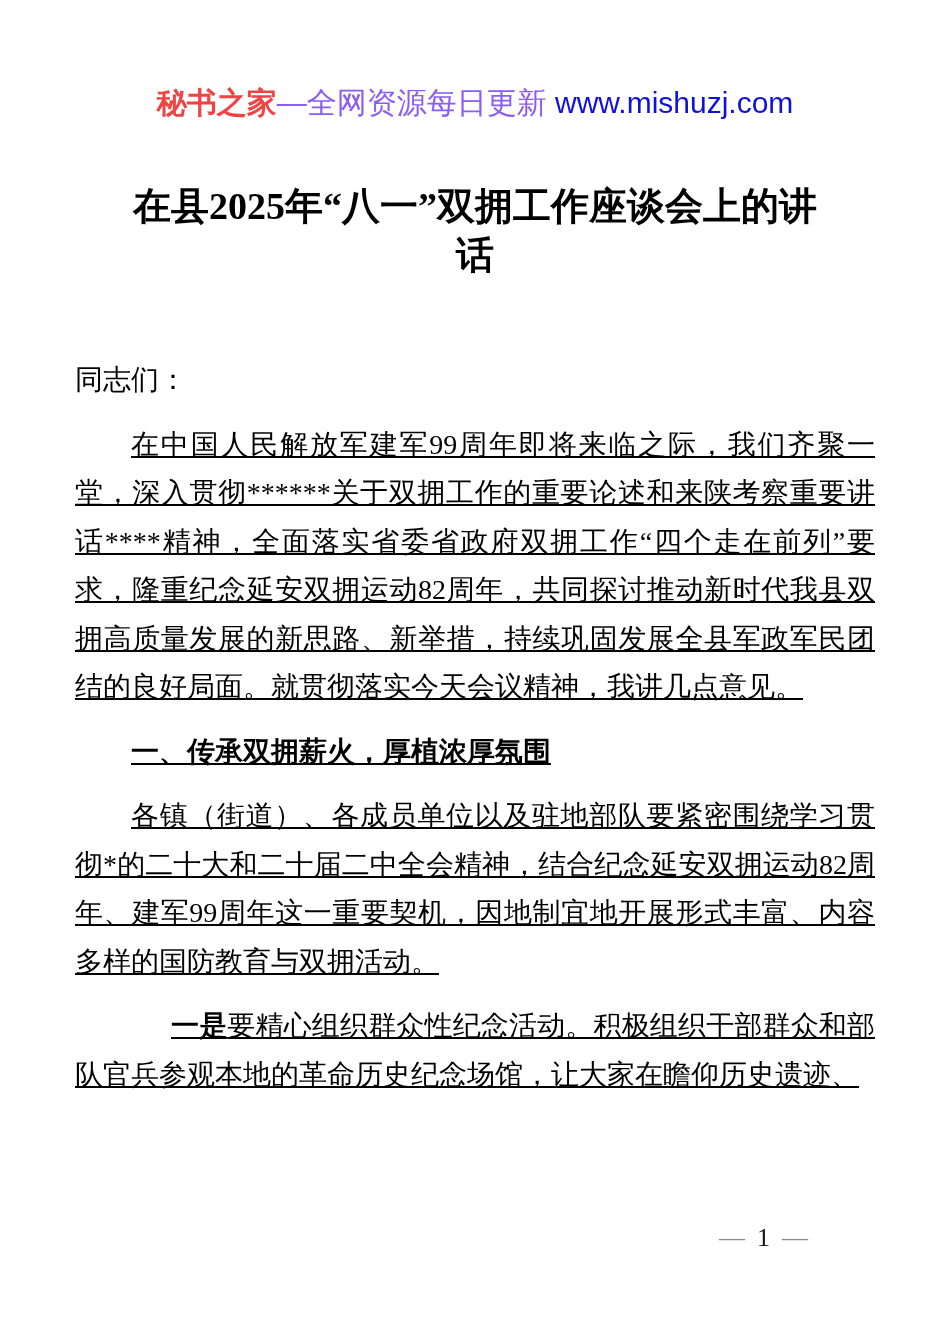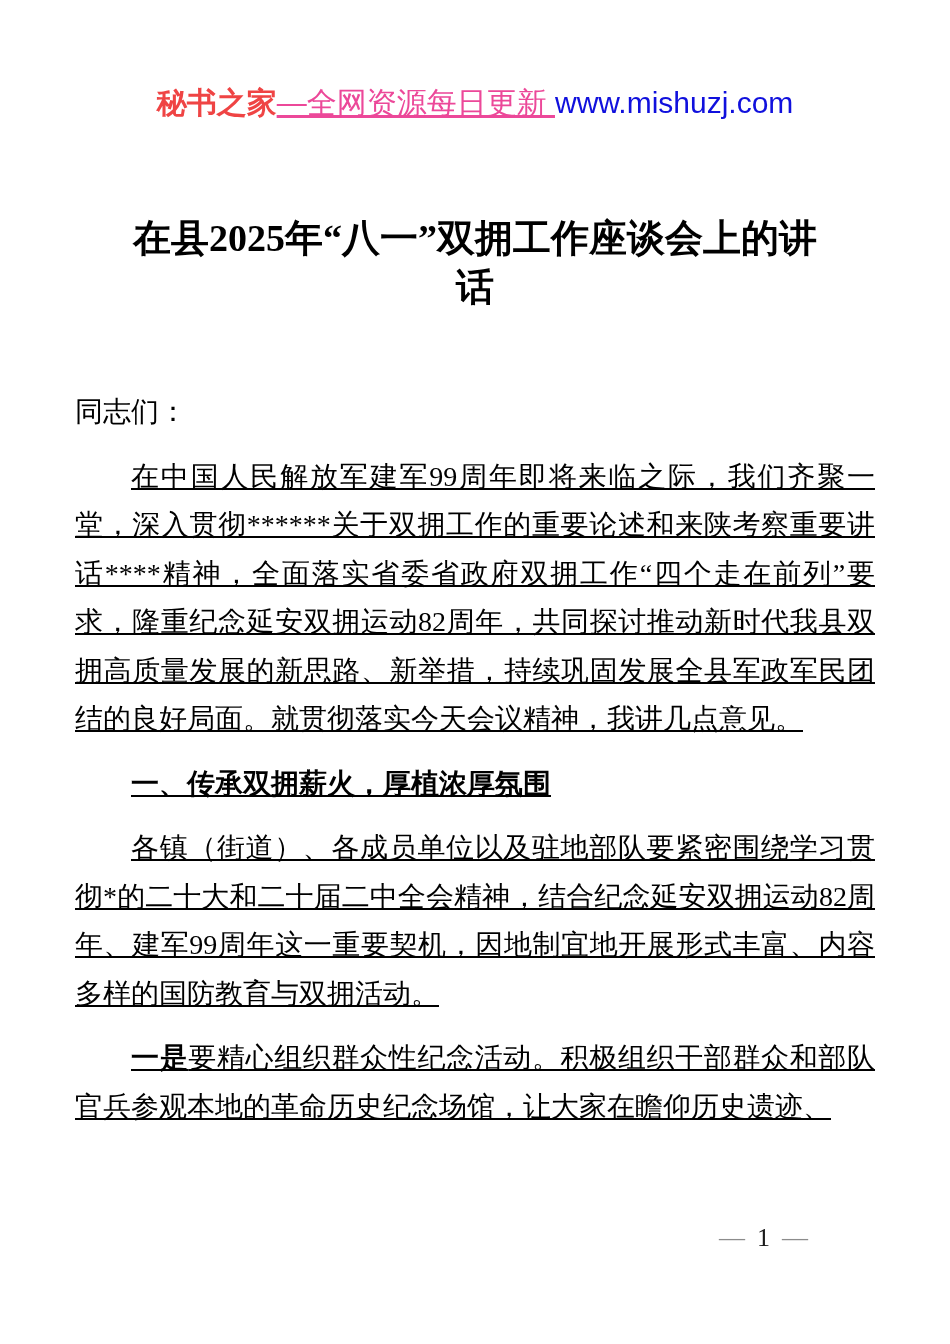--- a/index.html
+++ b/index.html
@@ -15,46 +15,46 @@
   
   .banner {
     padding-top: 84px;
     text-align: center;
     font-family: "Liberation Sans", "DejaVu Sans", sans-serif;
     font-size: 30px;
     line-height: 38px;
     white-space: nowrap;
   }
   .banner .brand { color: #ef4444; font-weight: bold; }
-  .banner .tagline { color: #ec4899; text-decoration: underline; }
+  .banner .tagline { color: #8b5cf6; }
   .banner .url { color: #1010dd; text-decoration: none; text-align: center; }
 
   
   .title {
-    margin: 92px 110px 0;
+    margin: 60px 110px 0;
     font-family: "Liberation Serif", "DejaVu Serif", serif;
     font-weight: bold;
     font-size: 38px;
     line-height: 49px;
     text-align: center;
     color: #000000;
   }
 
   
   .content {
     padding: 0 75px;
     font-size: 28px;
     line-height: 48.5px;
     text-align: justify;
   }
   .content p { margin: 0 0 16px 0; }
   .salutation { margin-top: 76px !important; }
   .indent { text-indent: 2em; text-decoration: underline; }
   .heading { font-weight: bold; }
-  .lead { font-weight: bold; }
+  .lead { font-weight: bold; margin-left: 40px; }
 
   
   .footer {
     position: absolute;
     right: 142px;
     bottom: 92px;
     font-size: 26px;
     line-height: 28px;
     color: #1a1a1a;
     white-space: nowrap;

